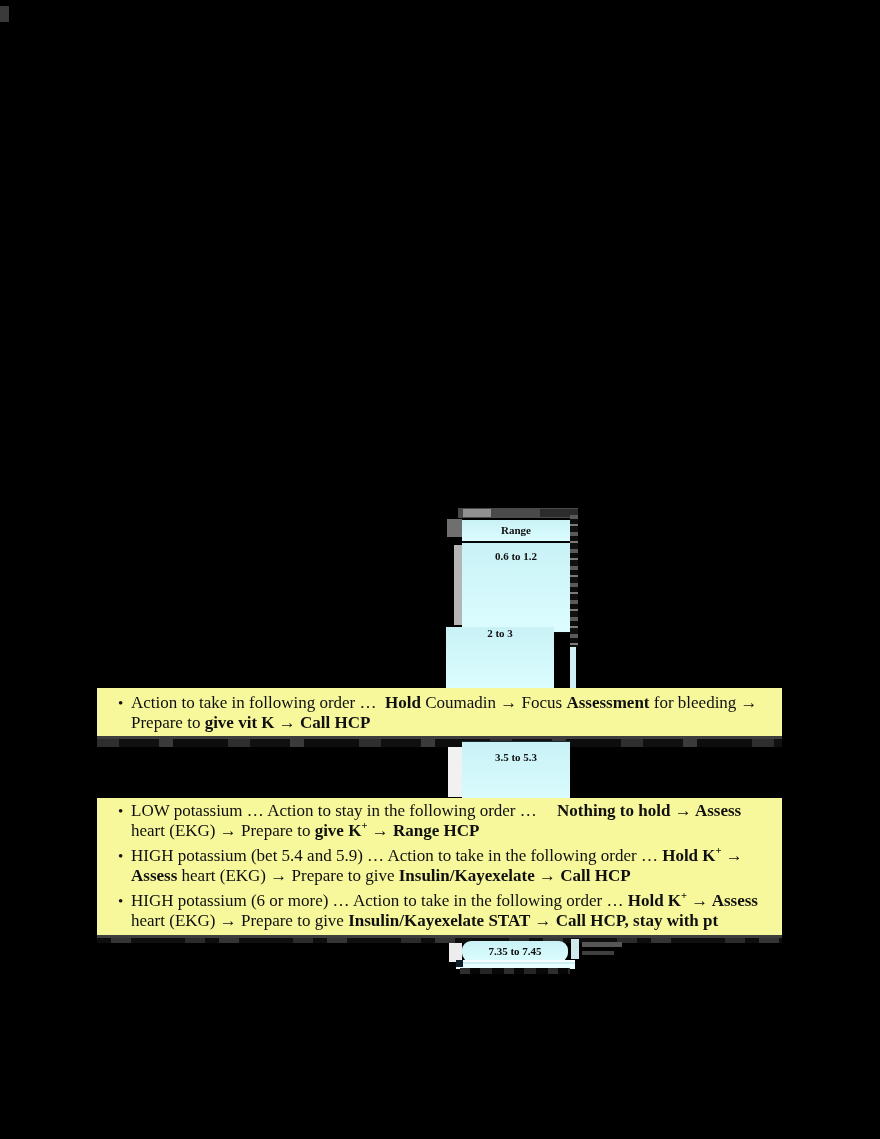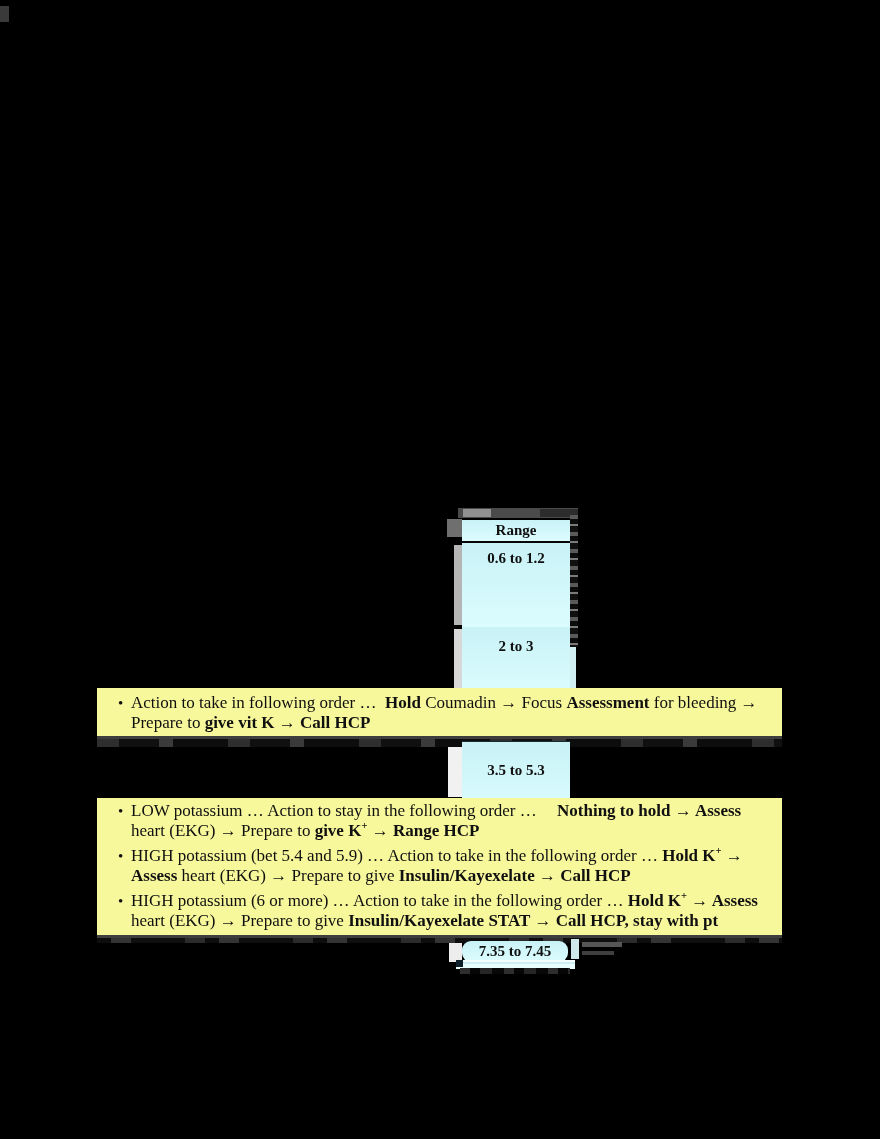--- a/index.html
+++ b/index.html
@@ -2,25 +2,25 @@
 <html style="--bg: #000000; --yellow: #F7F79C; --cyan-top: #C9F2F6; --cyan-bottom: #DCFDFF; --text: #101010;"><head>
 <meta charset="utf-8">
 <style>
   html,body{margin:0;padding:0;background:#000;}
   #canvas{position:relative;width:880px;height:1139px;background:var(--bg,#000);overflow:hidden;
           font-family:"Liberation Serif","DejaVu Serif",serif;color:var(--text,#101010);}
   .abs{position:absolute;}
 
   
   .cyan-cell{background:linear-gradient(180deg,var(--cyan-top,#C9F2F6),var(--cyan-bottom,#DCFDFF));
-             text-align:center;font-weight:bold;font-size:15px;color:var(--text,#101010);}
+             text-align:center;font-weight:bold;font-size:11px;color:var(--text,#101010);}
   .cell-header{left:462px;top:520px;width:108px;height:21px;line-height:21px;border-bottom:2px solid #070707;}
   .cell-r1{left:462px;top:543px;width:108px;height:82px;padding-top:7px;border-bottom:2px solid #070707;}
-  .cell-r2{left:462px;top:627px;width:108px;height:61px;padding-top:11px;}
-  .cell-r3{left:462px;top:741px;width:108px;height:57px;padding-top:20px;border-top:1px solid #1c2b2d;}
+  .cell-r2{left:446px;top:627px;width:108px;height:61px;padding-top:0;}
+  .cell-r3{left:462px;top:741px;width:108px;height:57px;padding-top:9px;border-top:1px solid #1c2b2d;}
   .cell-r4{left:462px;top:941px;width:106px;height:21px;line-height:21px;border-radius:9px;}
 
   
   .yellow-box{left:97px;width:685px;background:var(--yellow,#F7F79C);
               border-bottom:3px solid #3e3e3e;font-size:17px;line-height:20px;}
   .box-1{top:688px;height:43px;padding-top:5px;}
   .box-2{top:798px;height:134px;padding-top:3px;}
   .bullet-row{display:flex;align-items:flex-start;}
   .box-2 .bullet-row + .bullet-row{margin-top:5px;}
   .bullet-glyph{flex:none;width:13px;margin-left:21px;font-size:15px;}

